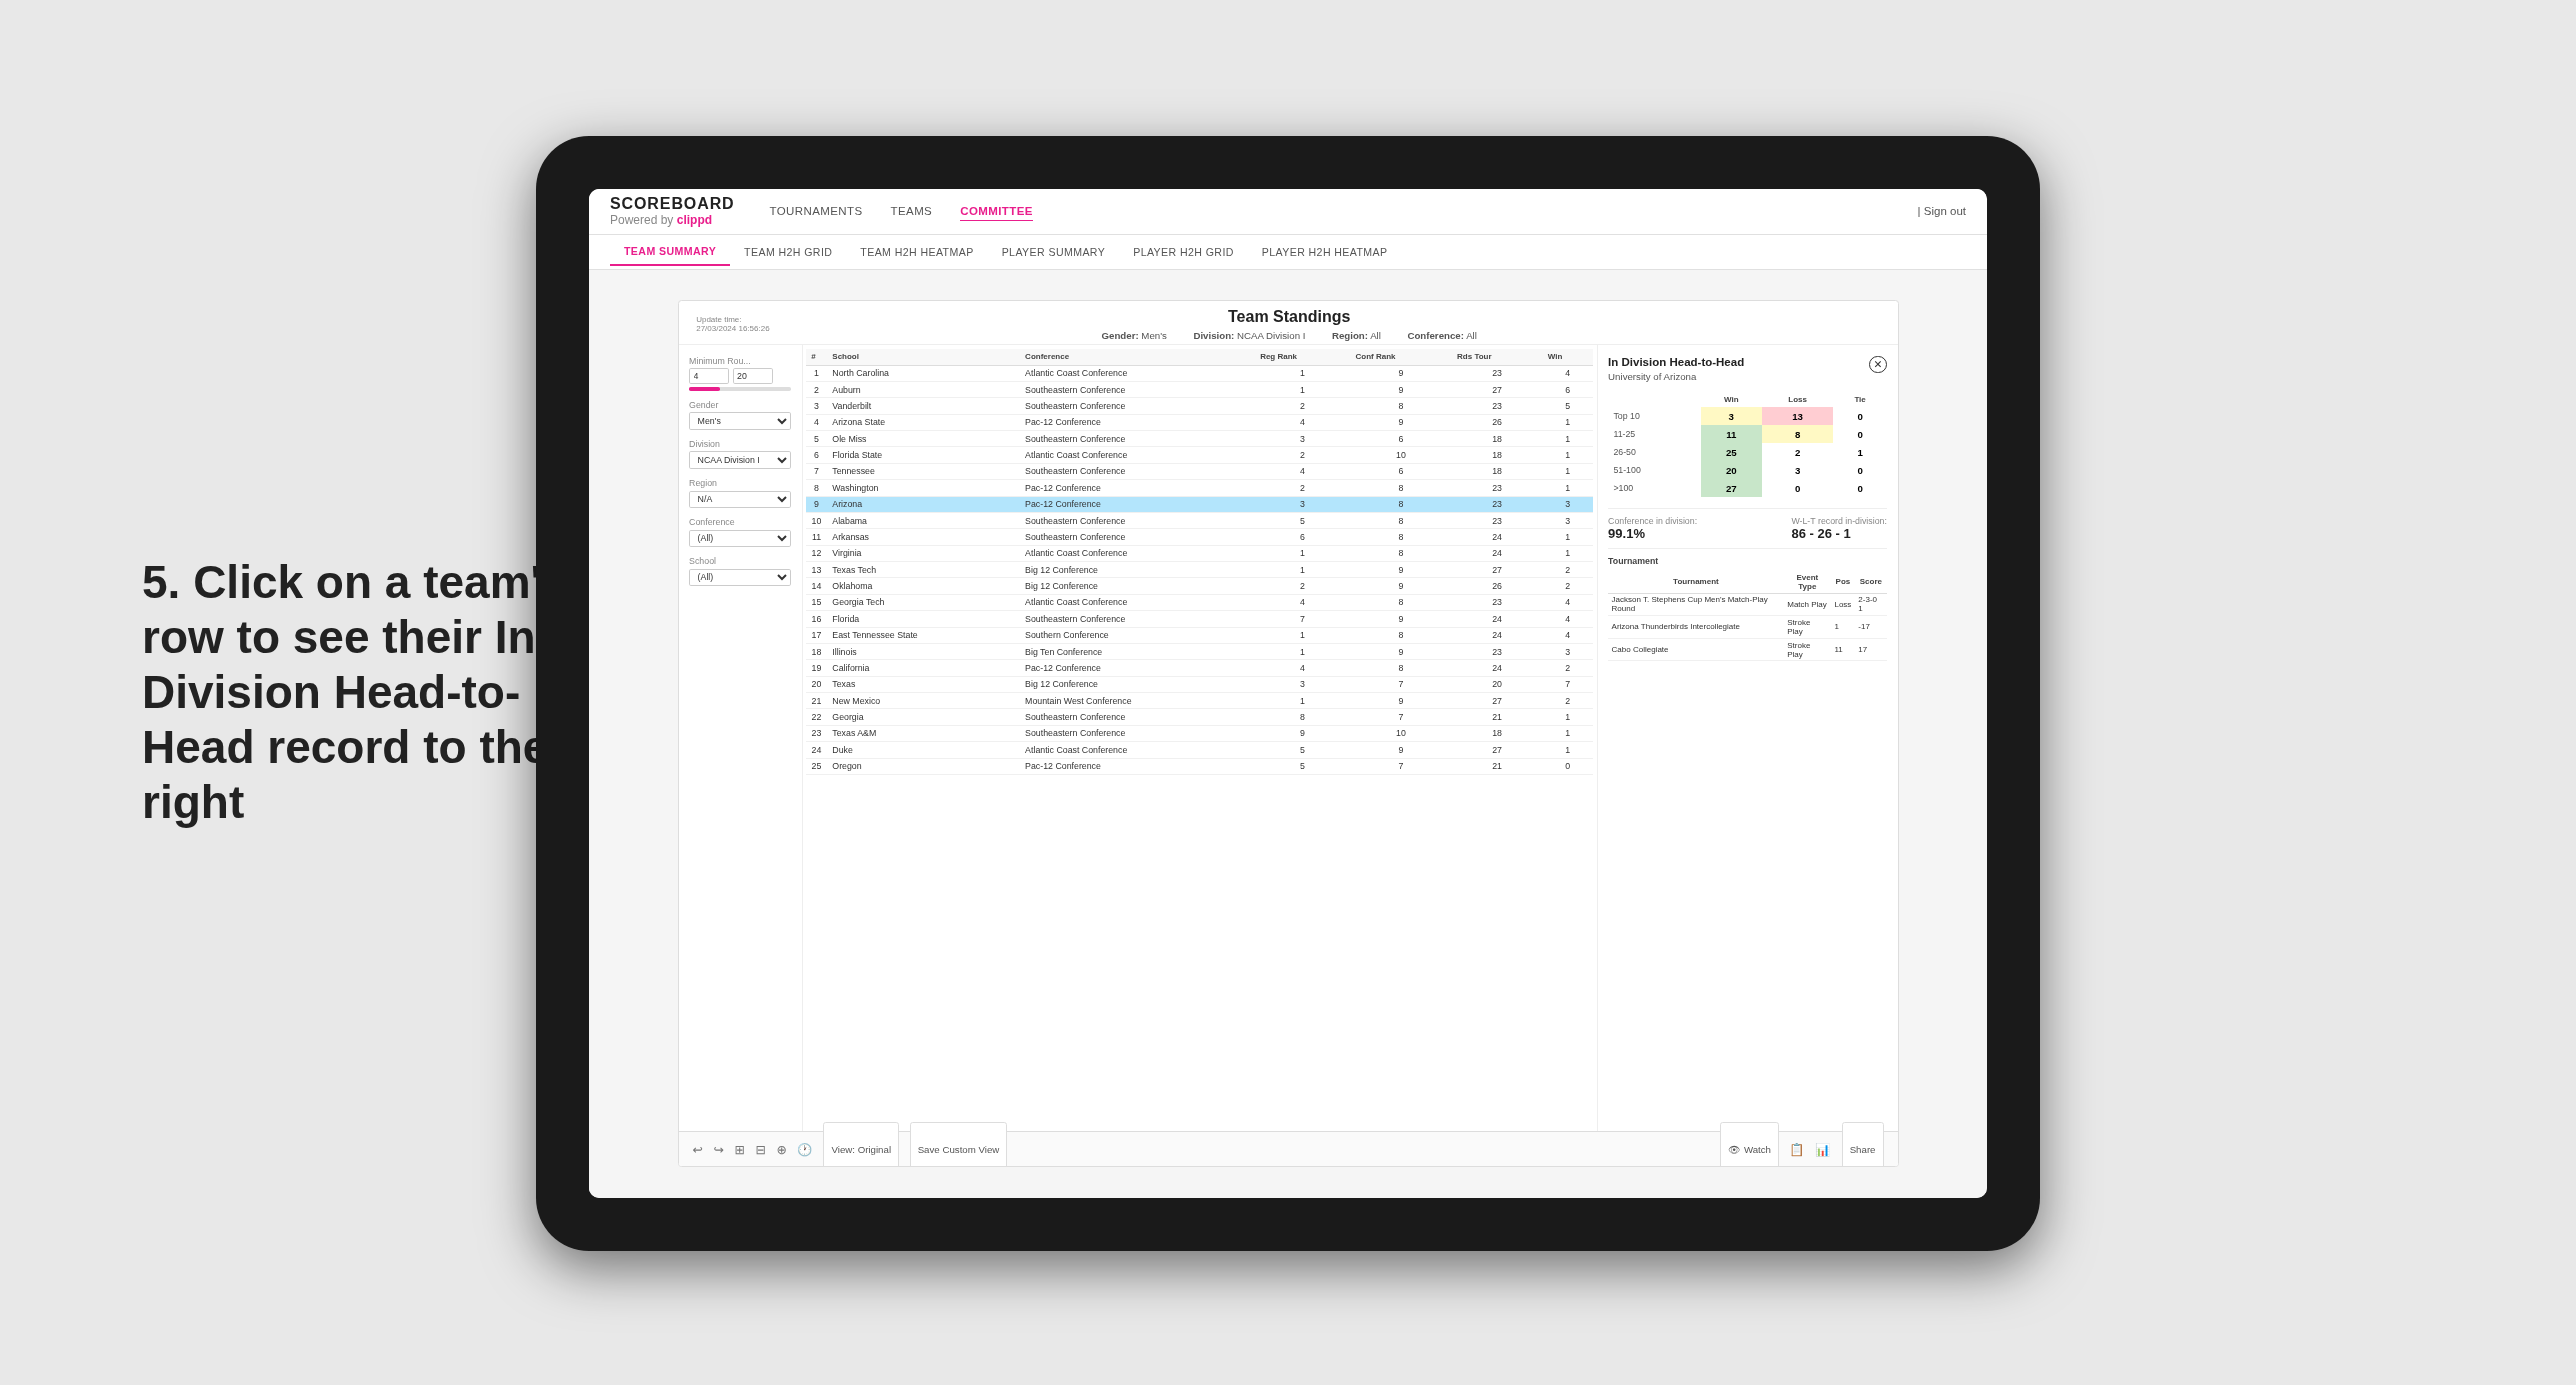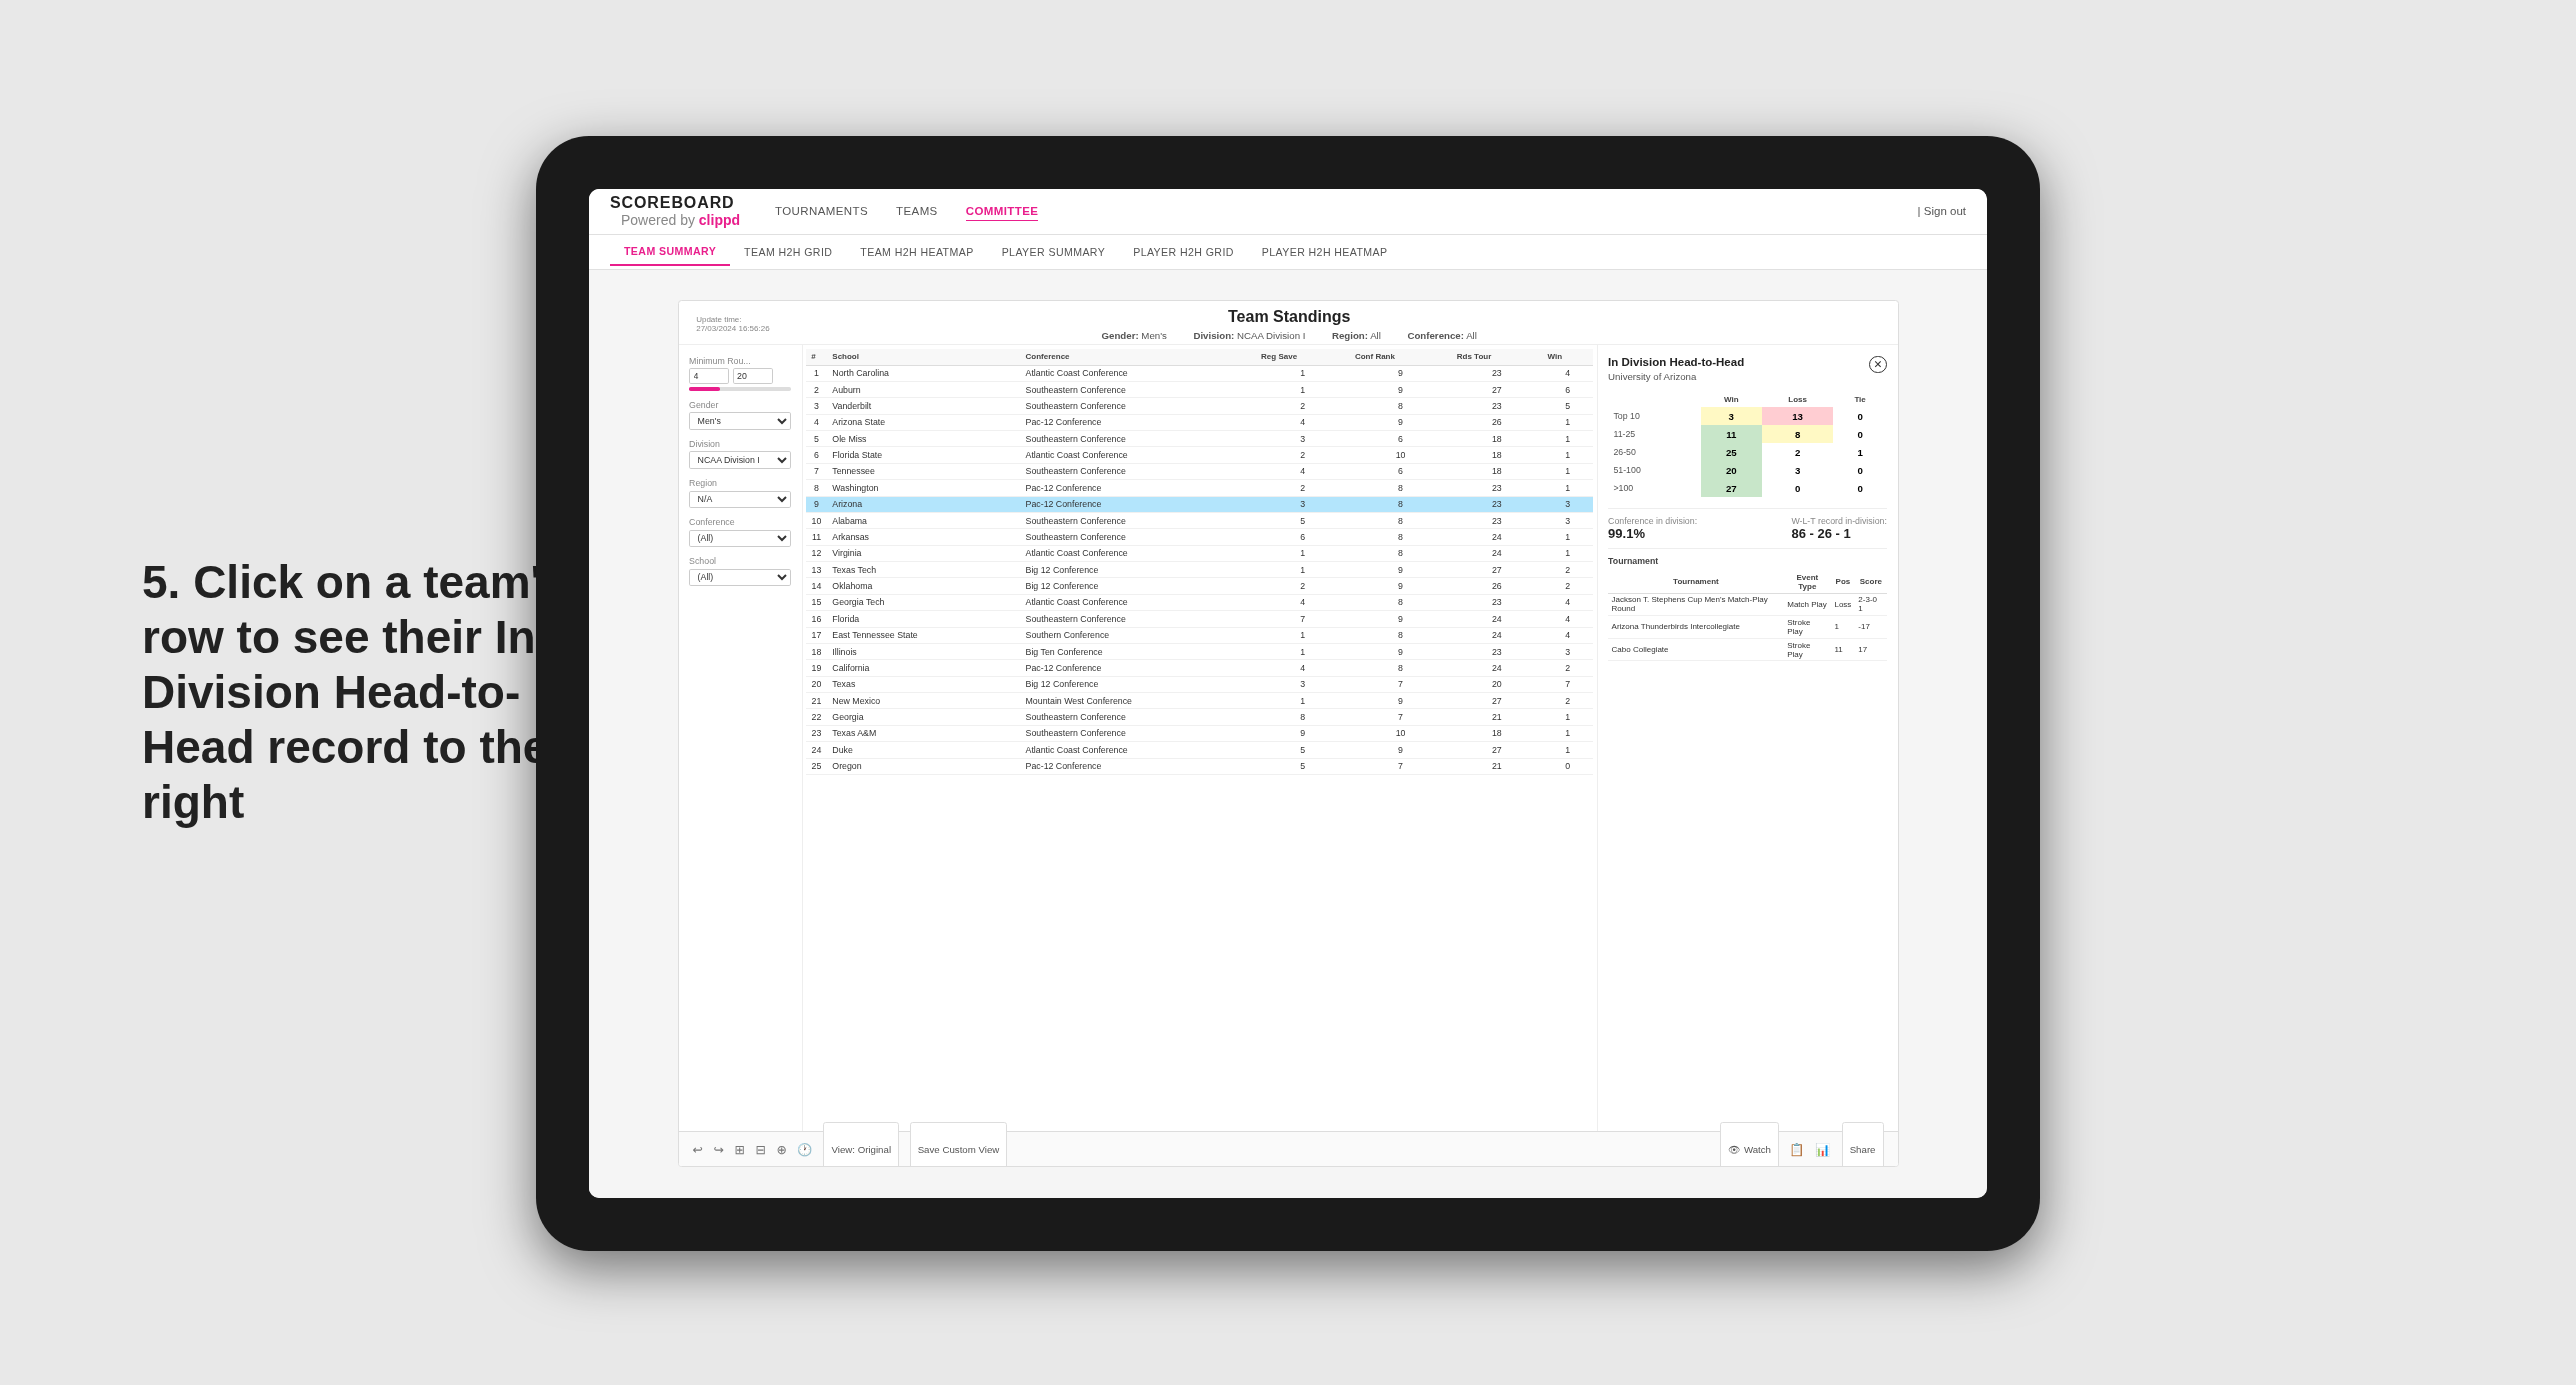--- a/index.html
+++ b/index.html
@@ -53,23 +53,22 @@
     }
 
     .logo-title {
       font-size: 16px;
       font-weight: 900;
       letter-spacing: 0.9px;
       color: #222;
     }
 
     .logo-sub {
-      font-size: 14px;
+      font-size: 12px;
       color: #888;
-      margin-left: 11px;
     }
 
     .logo-sub span {
       color: #e91e8c;
       font-weight: bold;
     }
 
     .nav-links {
       display: flex;
       gap: 28px;
@@ -505,21 +504,21 @@
             </select>
           </div>
 
           <div class="table-area">
             <table class="standings-table">
               <thead>
                 <tr>
                   <th class="rank-col">#</th>
                   <th>School</th>
                   <th>Conference</th>
-                  <th class="num-col">Reg Save</th>
+                  <th class="num-col">Reg Rank</th>
                   <th class="num-col">Conf Rank</th>
                   <th class="num-col">Rds Tour</th>
                   <th class="num-col">Win</th>
                 </tr>
               </thead>
               <tbody id="standings-tbody">
               <tr>
       <td class="rank-col">1</td>
       <td>North Carolina</td>
       <td>Atlantic Coast Conference</td>

